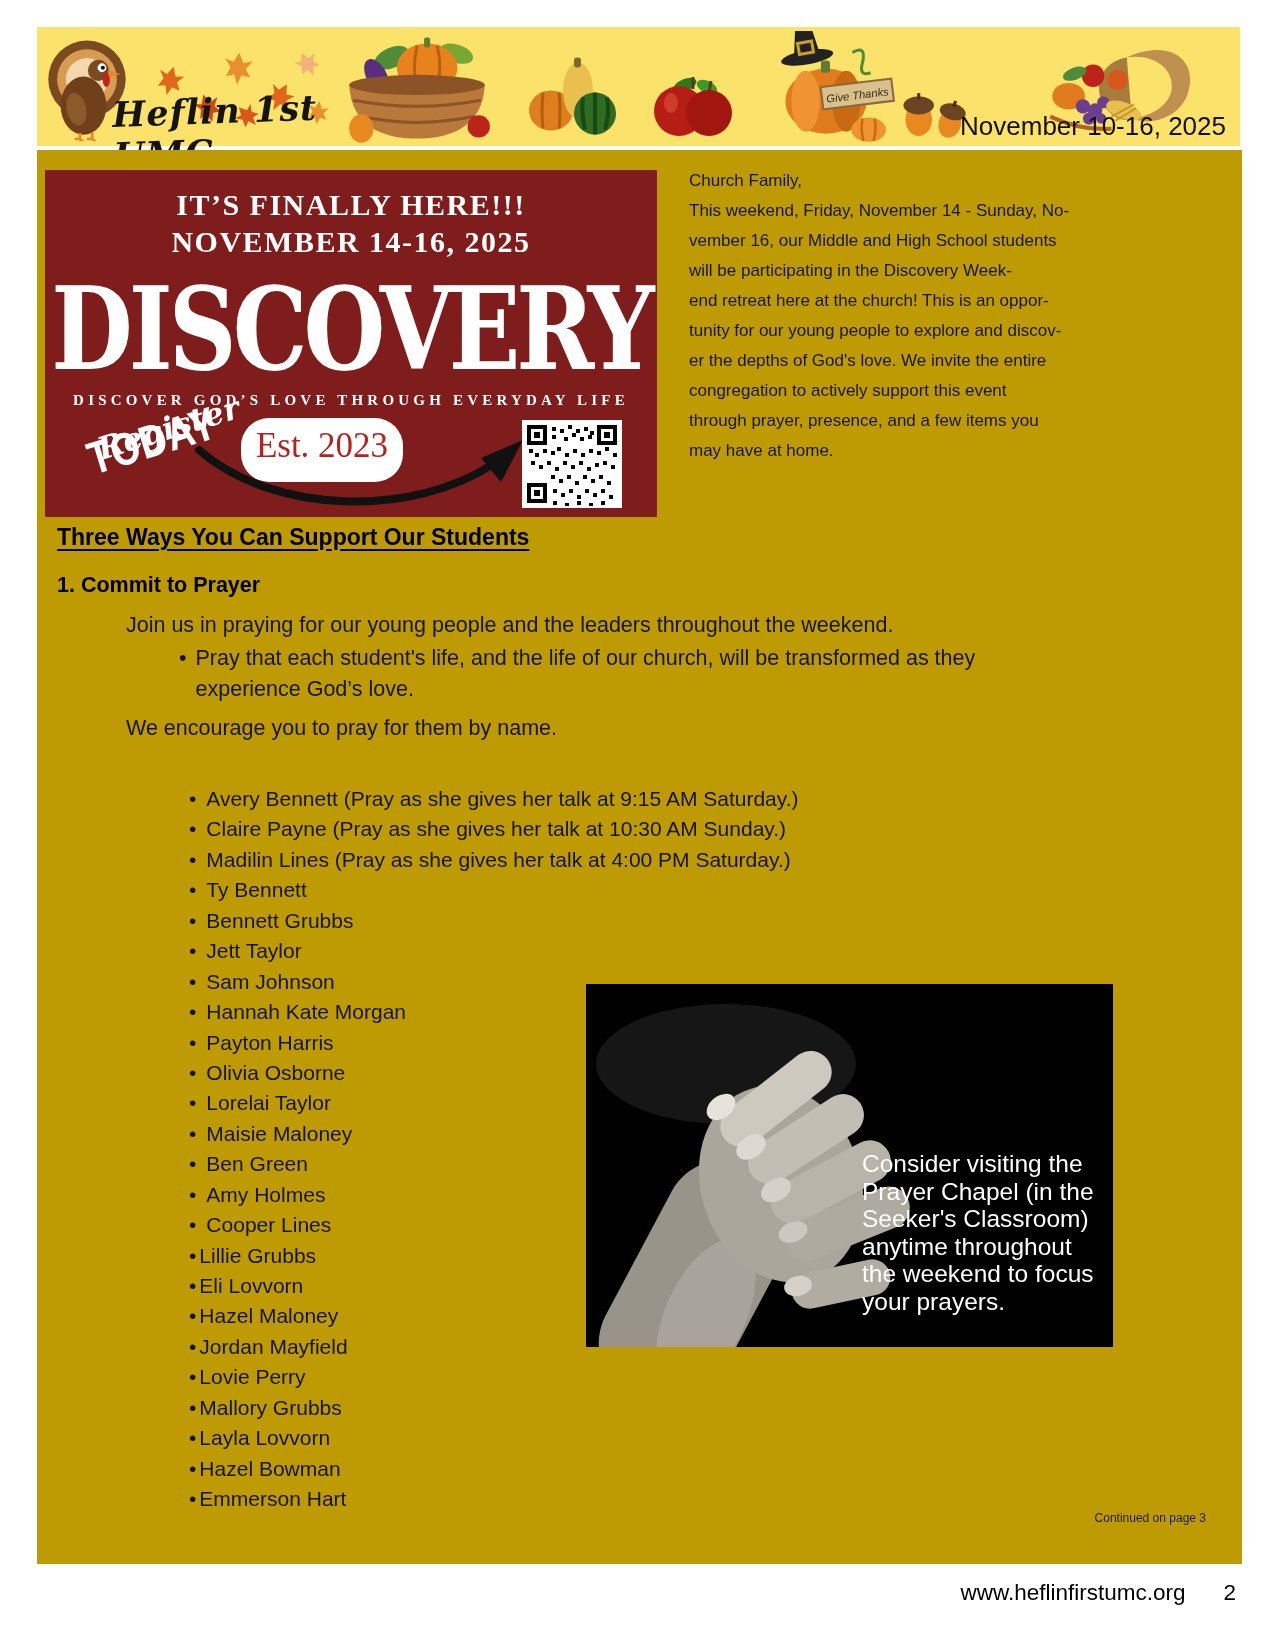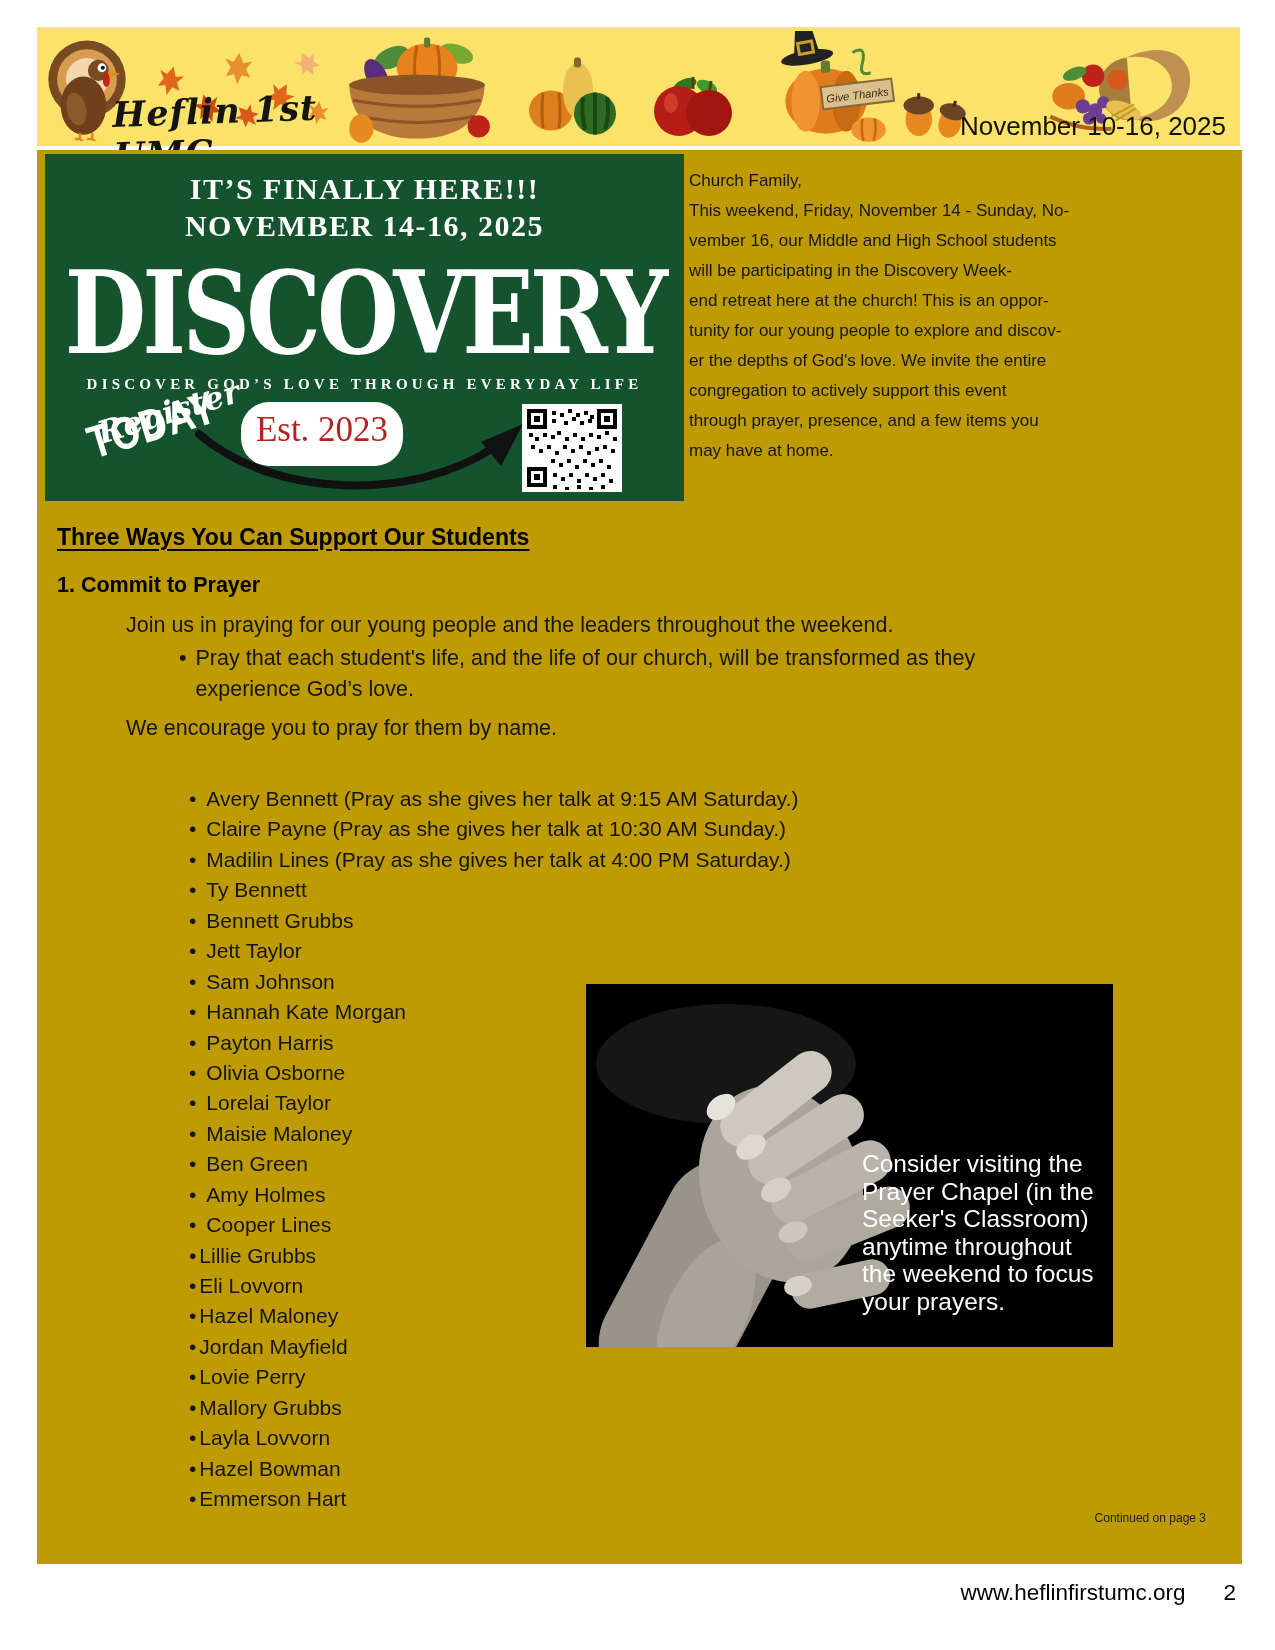--- a/index.html
+++ b/index.html
@@ -12,21 +12,21 @@
   .banner{position:absolute;left:37px;top:27px;width:1203px;height:119px;background:#FBE26B;}
   .church-name{position:absolute;left:76px;top:62px;width:280px;
     font-family:"DejaVu Serif",serif;font-style:italic;font-weight:700;font-size:35px;
     color:#141414;transform:rotate(-2deg);letter-spacing:1px;}
   .issue-date{position:absolute;right:14px;top:84px;font-size:26px;color:#101010;}
 
   
   .content{position:absolute;left:37px;top:150px;width:1205px;height:1414px;background:#BE9A03;}
 
   
-  .flyer{position:absolute;left:8px;top:4px;width:612px;height:347px;background:#14532d;color:#fff;padding-left:27px;}
+  .flyer{position:absolute;left:8px;top:20px;width:612px;height:347px;background:#7f1d1d;color:#fff;}
   .flyer-headline{position:absolute;left:0;top:16px;width:100%;text-align:center;
     font-family:"Liberation Serif",serif;font-weight:700;font-size:30px;line-height:37px;letter-spacing:1.5px;}
   .flyer-title{position:absolute;left:0;top:98px;width:100%;text-align:center;
     font-family:"DejaVu Serif",serif;font-weight:900;font-size:94px;line-height:100px;letter-spacing:-4px;
     transform:scaleY(1.22);transform-origin:center top;}
   .flyer-tagline{position:absolute;left:0;top:222px;width:100%;text-align:center;
     font-family:"Liberation Serif",serif;font-weight:700;font-size:15px;letter-spacing:4.2px;}
   .register-script{position:absolute;left:50px;top:240px;
     font-family:"DejaVu Serif",serif;font-style:italic;font-weight:700;font-size:31px;
     transform:rotate(-17deg);}

